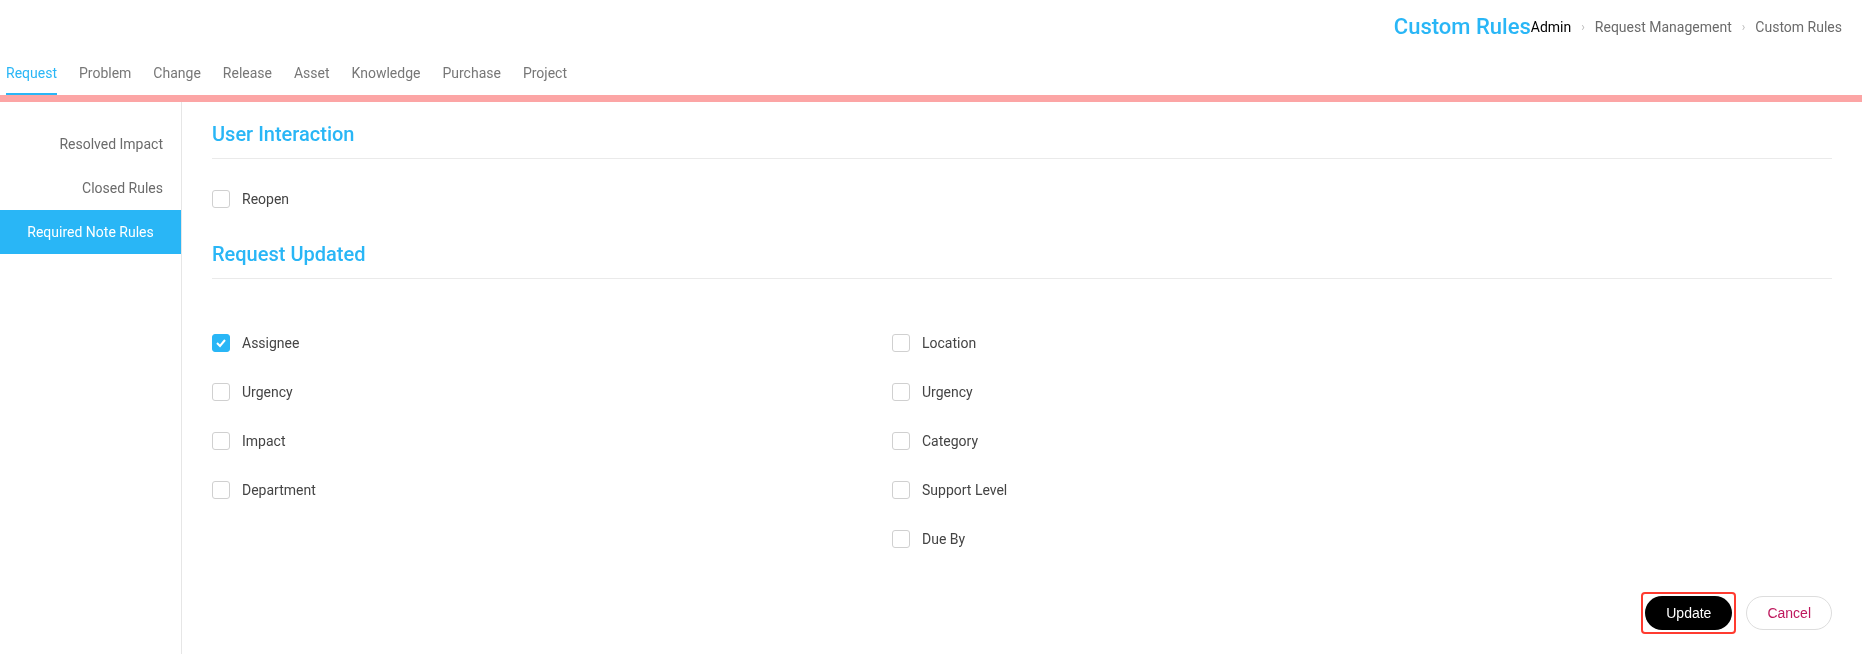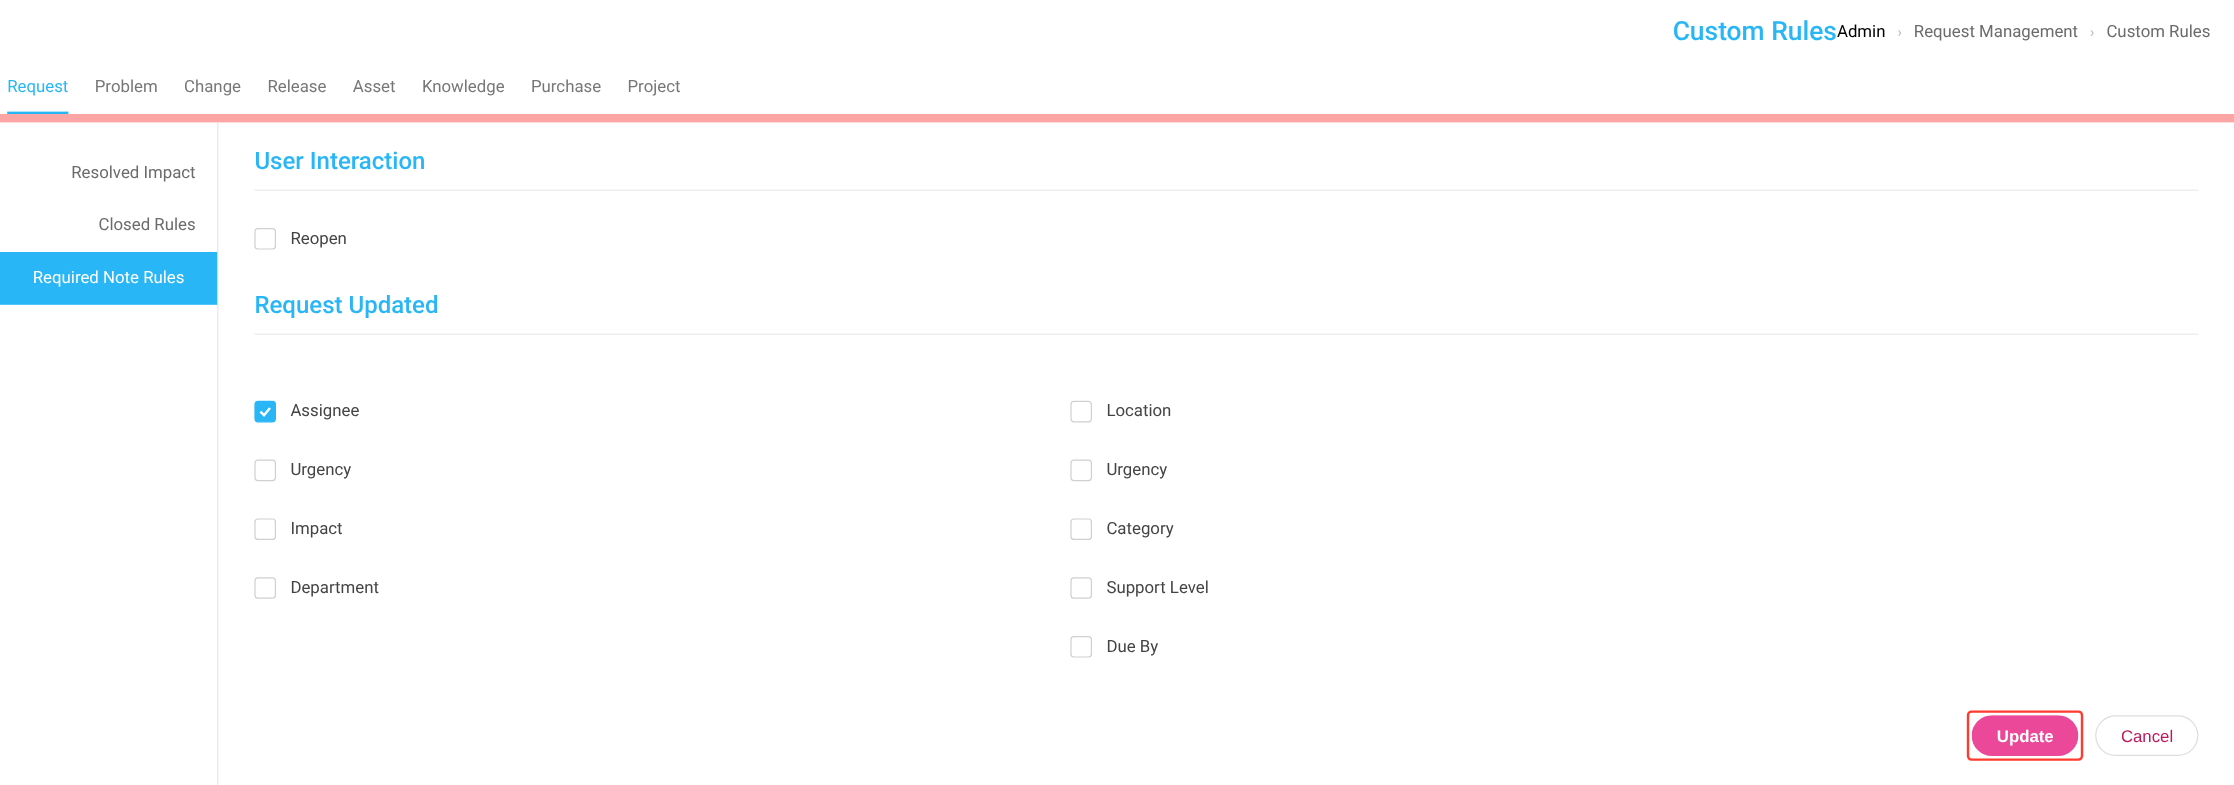--- a/index.html
+++ b/index.html
@@ -128,23 +128,22 @@
     align-items: center;
   }
   .btn {
     padding: 8px 20px;
     border-radius: 18px;
     font-size: 14px;
     cursor: pointer;
     border: 1px solid transparent;
   }
   .btn-primary {
-    background: #ec4899;
+    background: #000000;
     color: #fff;
-    font-weight: bold;
   }
   .btn-secondary {
     background: #fff;
     color: #be185d;
     border: 1px solid #ddd;
   }
   .highlight-box {
     border: 2px solid #ff3b30;
     border-radius: 4px;
     padding: 2px;

